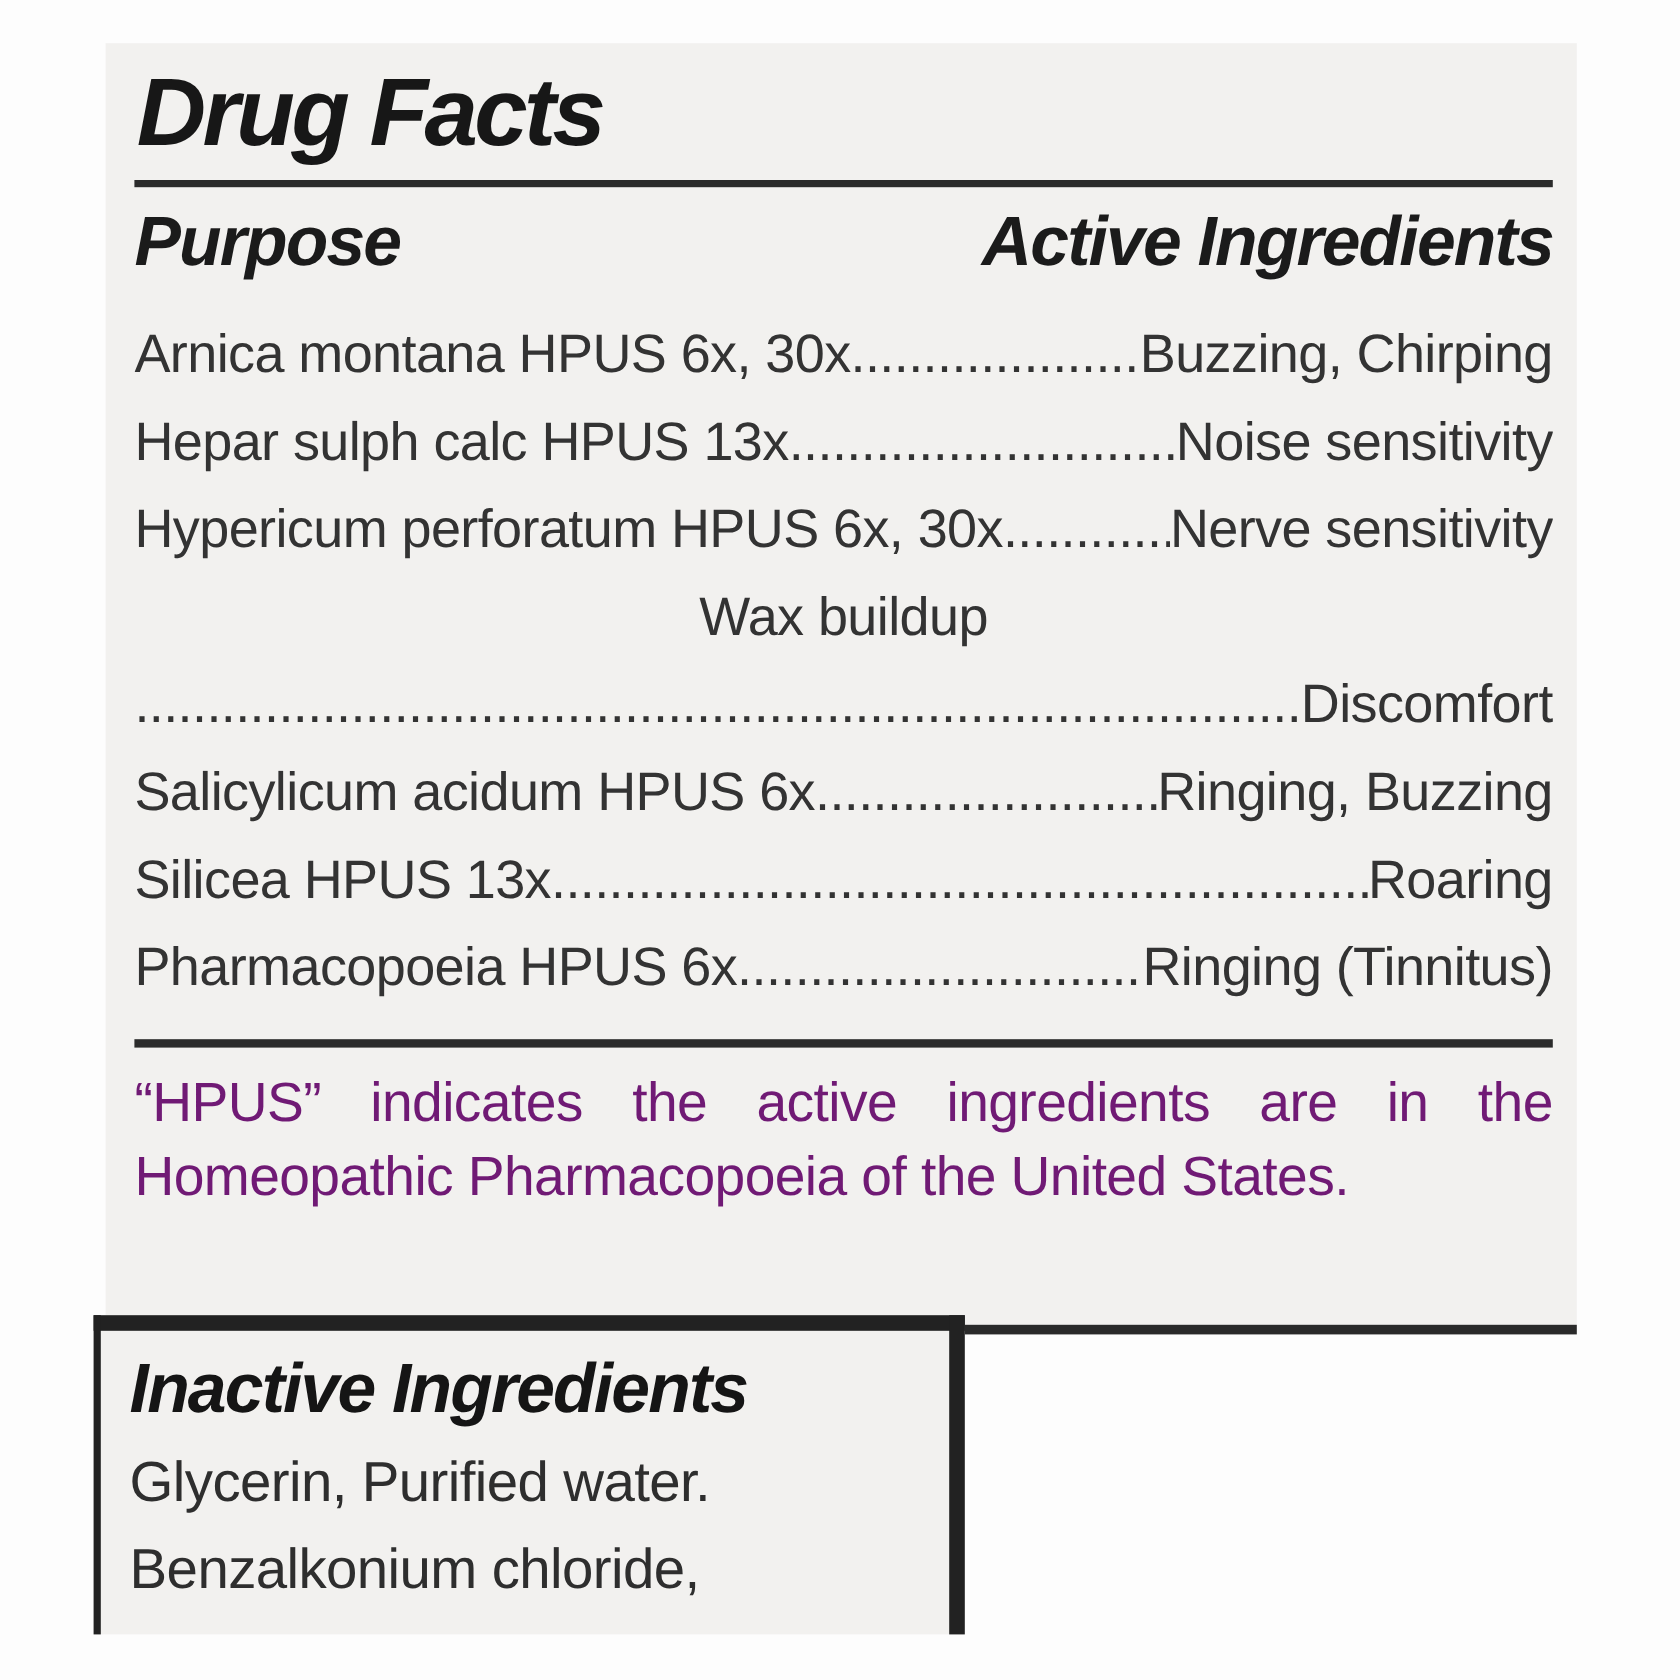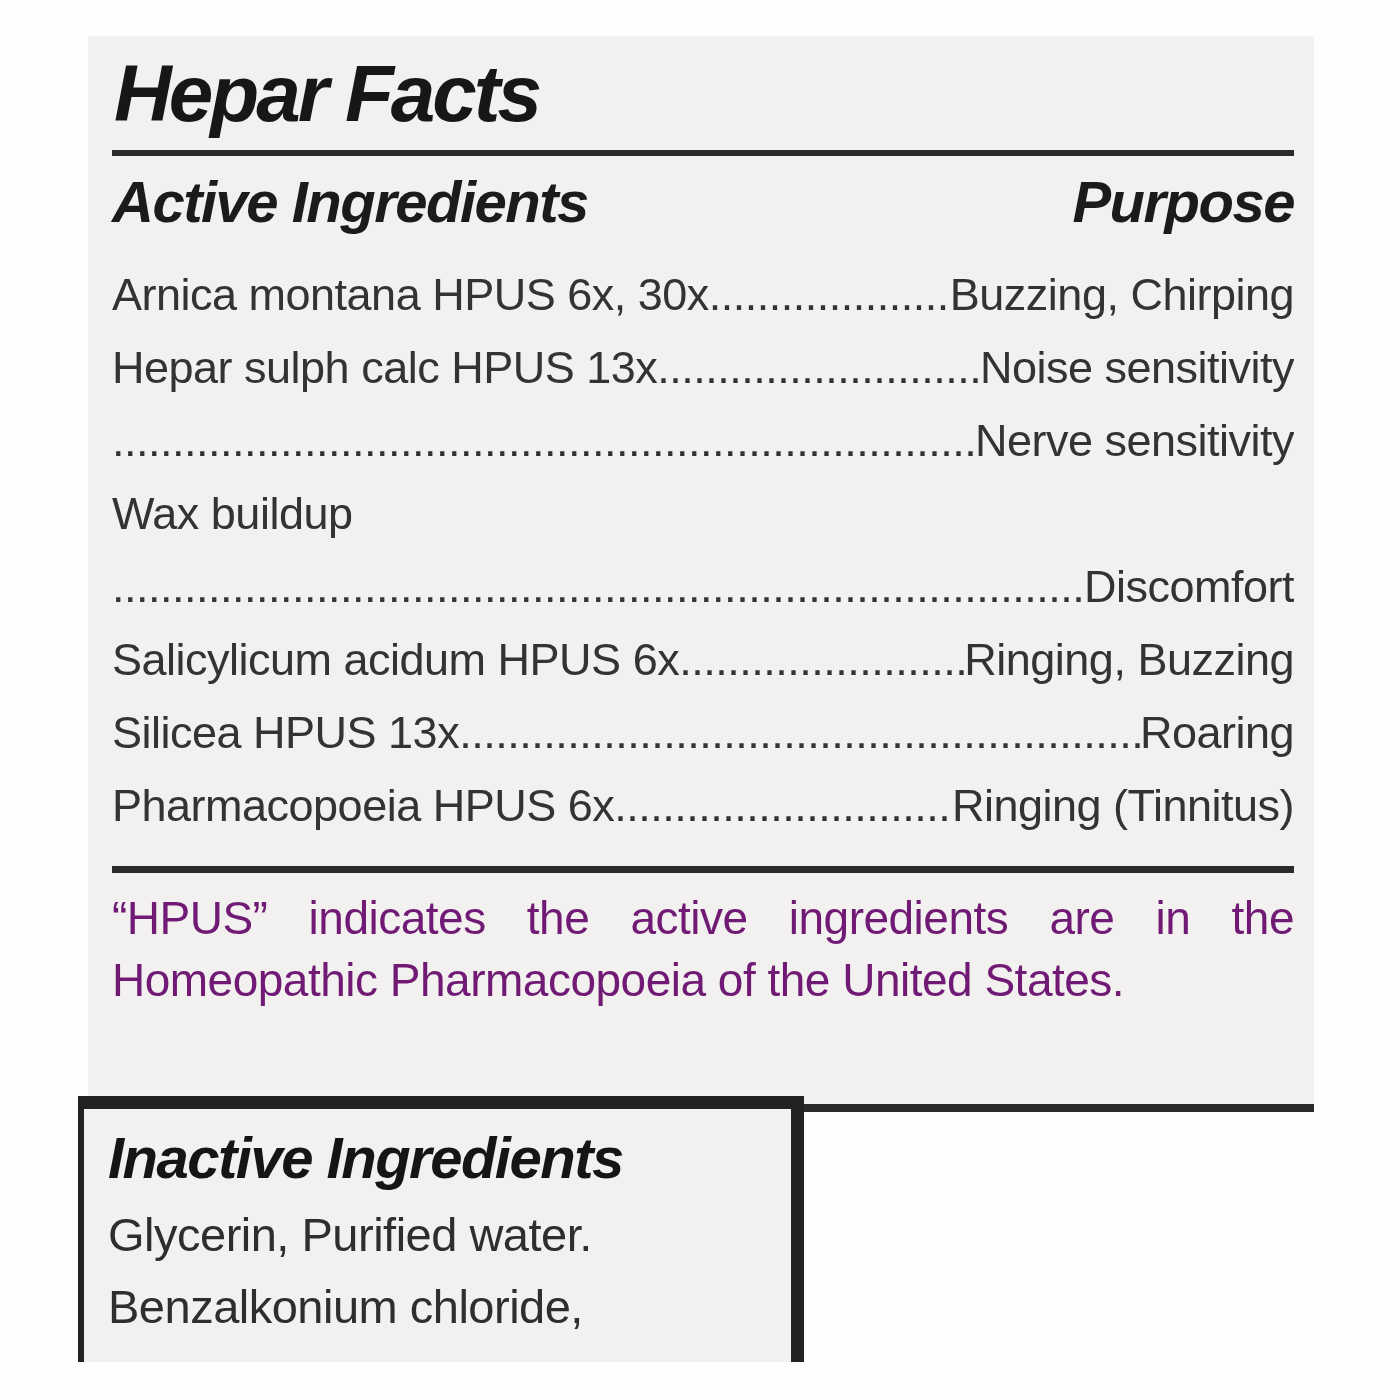--- a/index.html
+++ b/index.html
@@ -75,21 +75,21 @@
     color: #333333;
     overflow: hidden;
     justify-content: space-between;
   }
   .row .name   { white-space: nowrap; flex: 0 0 auto; }
   .row .leader { flex: 1 1 0; min-width: 0; overflow: hidden; white-space: nowrap; }
   .row .leader::before {
     content: "........................................................................................................................";
   }
   .row .purpose { white-space: nowrap; flex: 0 0 auto; }
-  .row.cont { justify-content: flex-start; }
+  .row.cont { justify-content: center; }
 
   .note {
     margin: 14px 0 0 0;
     font-size: 46px;
     line-height: 62px;
     letter-spacing: -0.5px;
     text-align: justify;
     color: #701a75;
   }
 
@@ -126,44 +126,45 @@
     color: #2e2e2e;
   }
   .inactive-box p + p { margin-top: 0; }
 </style>
 </head>
 <body>
 
 <div class="stage">
 
   <section class="panel">
-    <h1 class="title">Hepar Facts</h1>
+    <h1 class="title">Drug Facts</h1>
 
     <div class="rule rule-title"></div>
 
     <div class="col-headers">
+      <h2>Purpose</h2>
       <h2>Active Ingredients</h2>
-      <h2>Purpose</h2>
     </div>
 
     <div class="rows">
 
       <div class="row">
         <span class="name">Arnica montana HPUS 6x, 30x</span>
         <span class="leader"></span>
         <span class="purpose">Buzzing, Chirping</span>
       </div>
 
       <div class="row">
         <span class="name">Hepar sulph calc HPUS 13x</span>
         <span class="leader"></span>
         <span class="purpose">Noise sensitivity</span>
       </div>
 
       <div class="row">
+        <span class="name">Hypericum perforatum HPUS 6x, 30x</span>
         <span class="leader"></span>
         <span class="purpose">Nerve sensitivity</span>
       </div>
 
 
       <div class="row cont">
         <span class="purpose">Wax buildup</span>
       </div>
 
       <div class="row">

